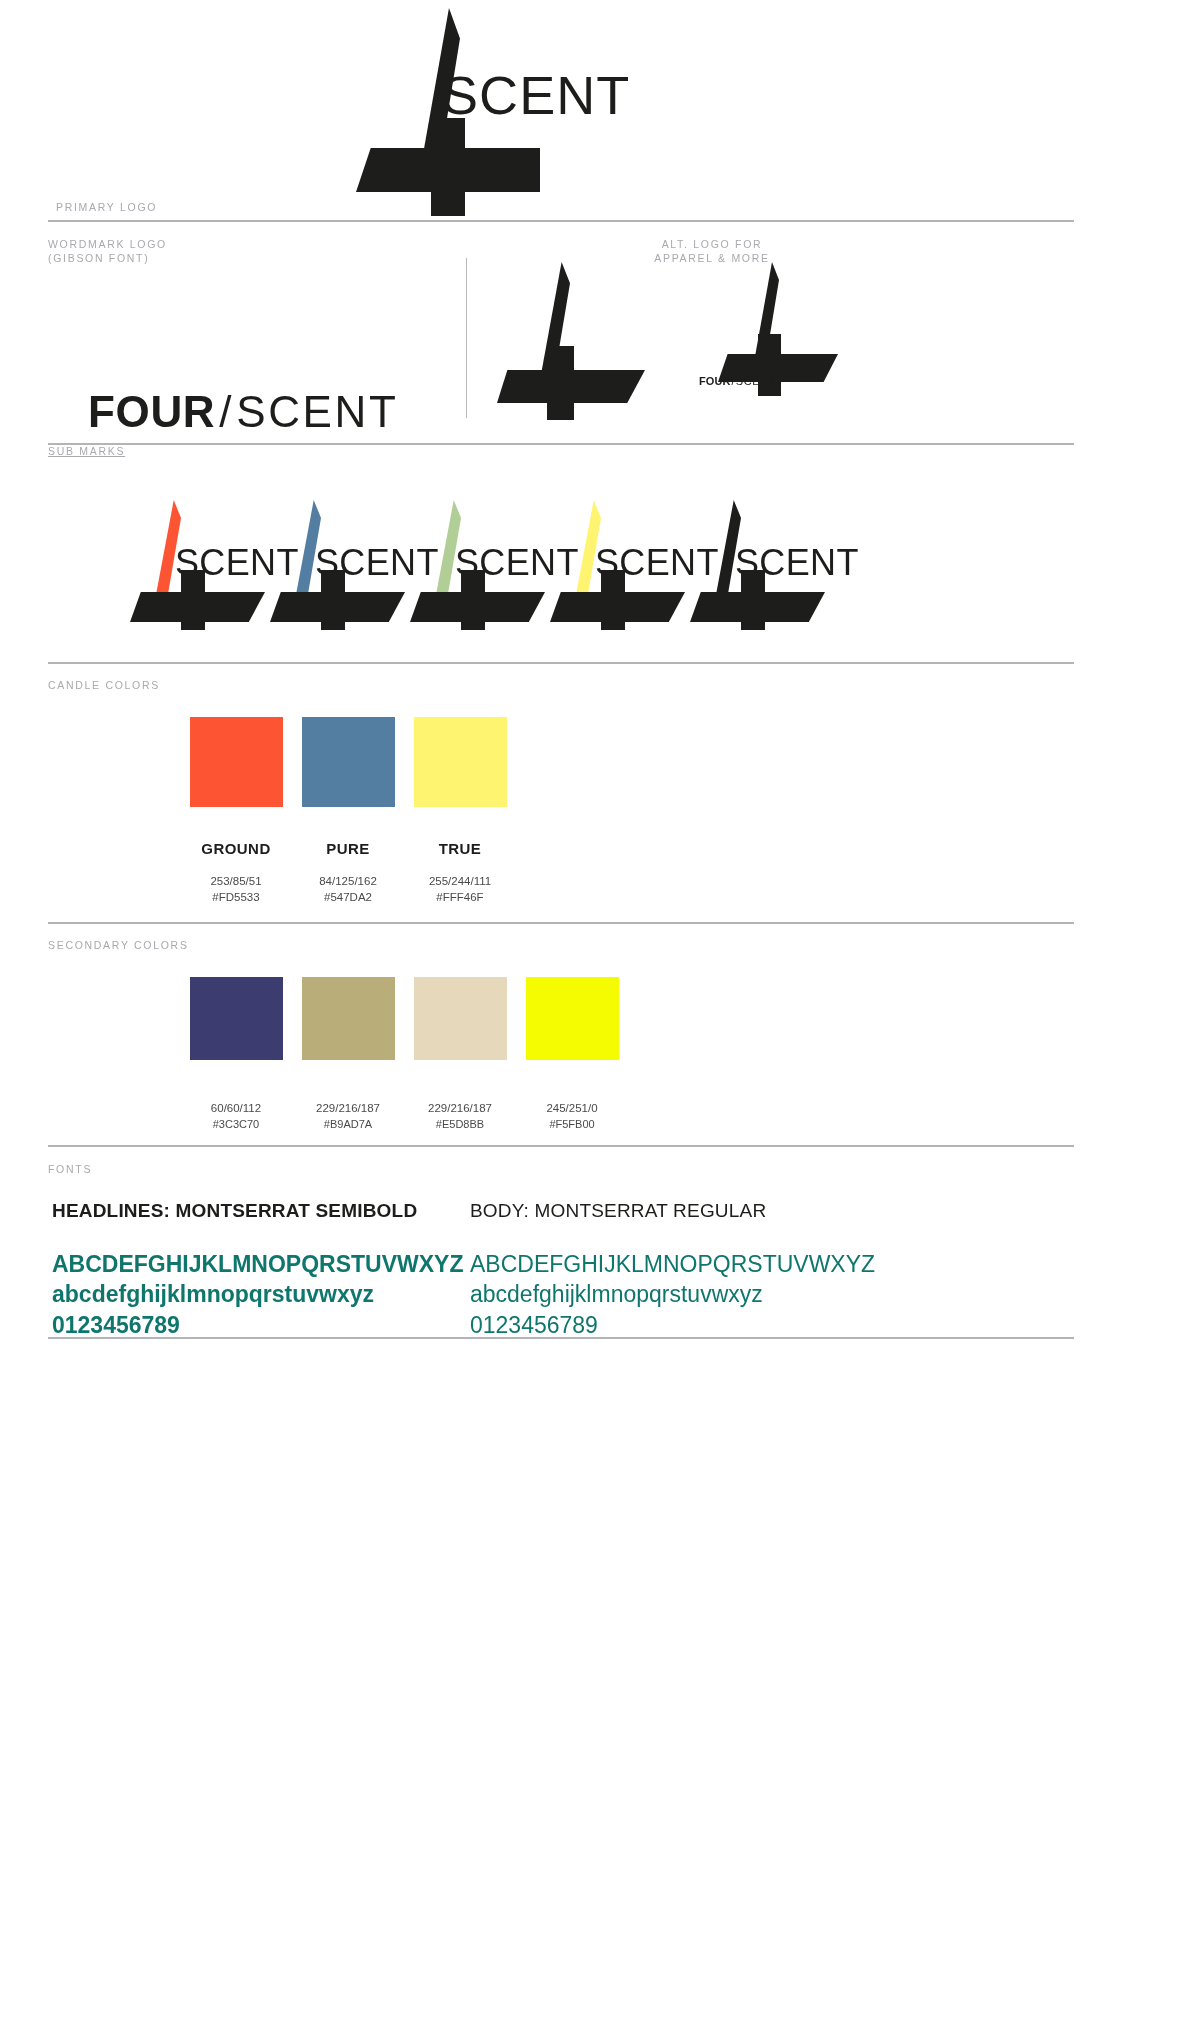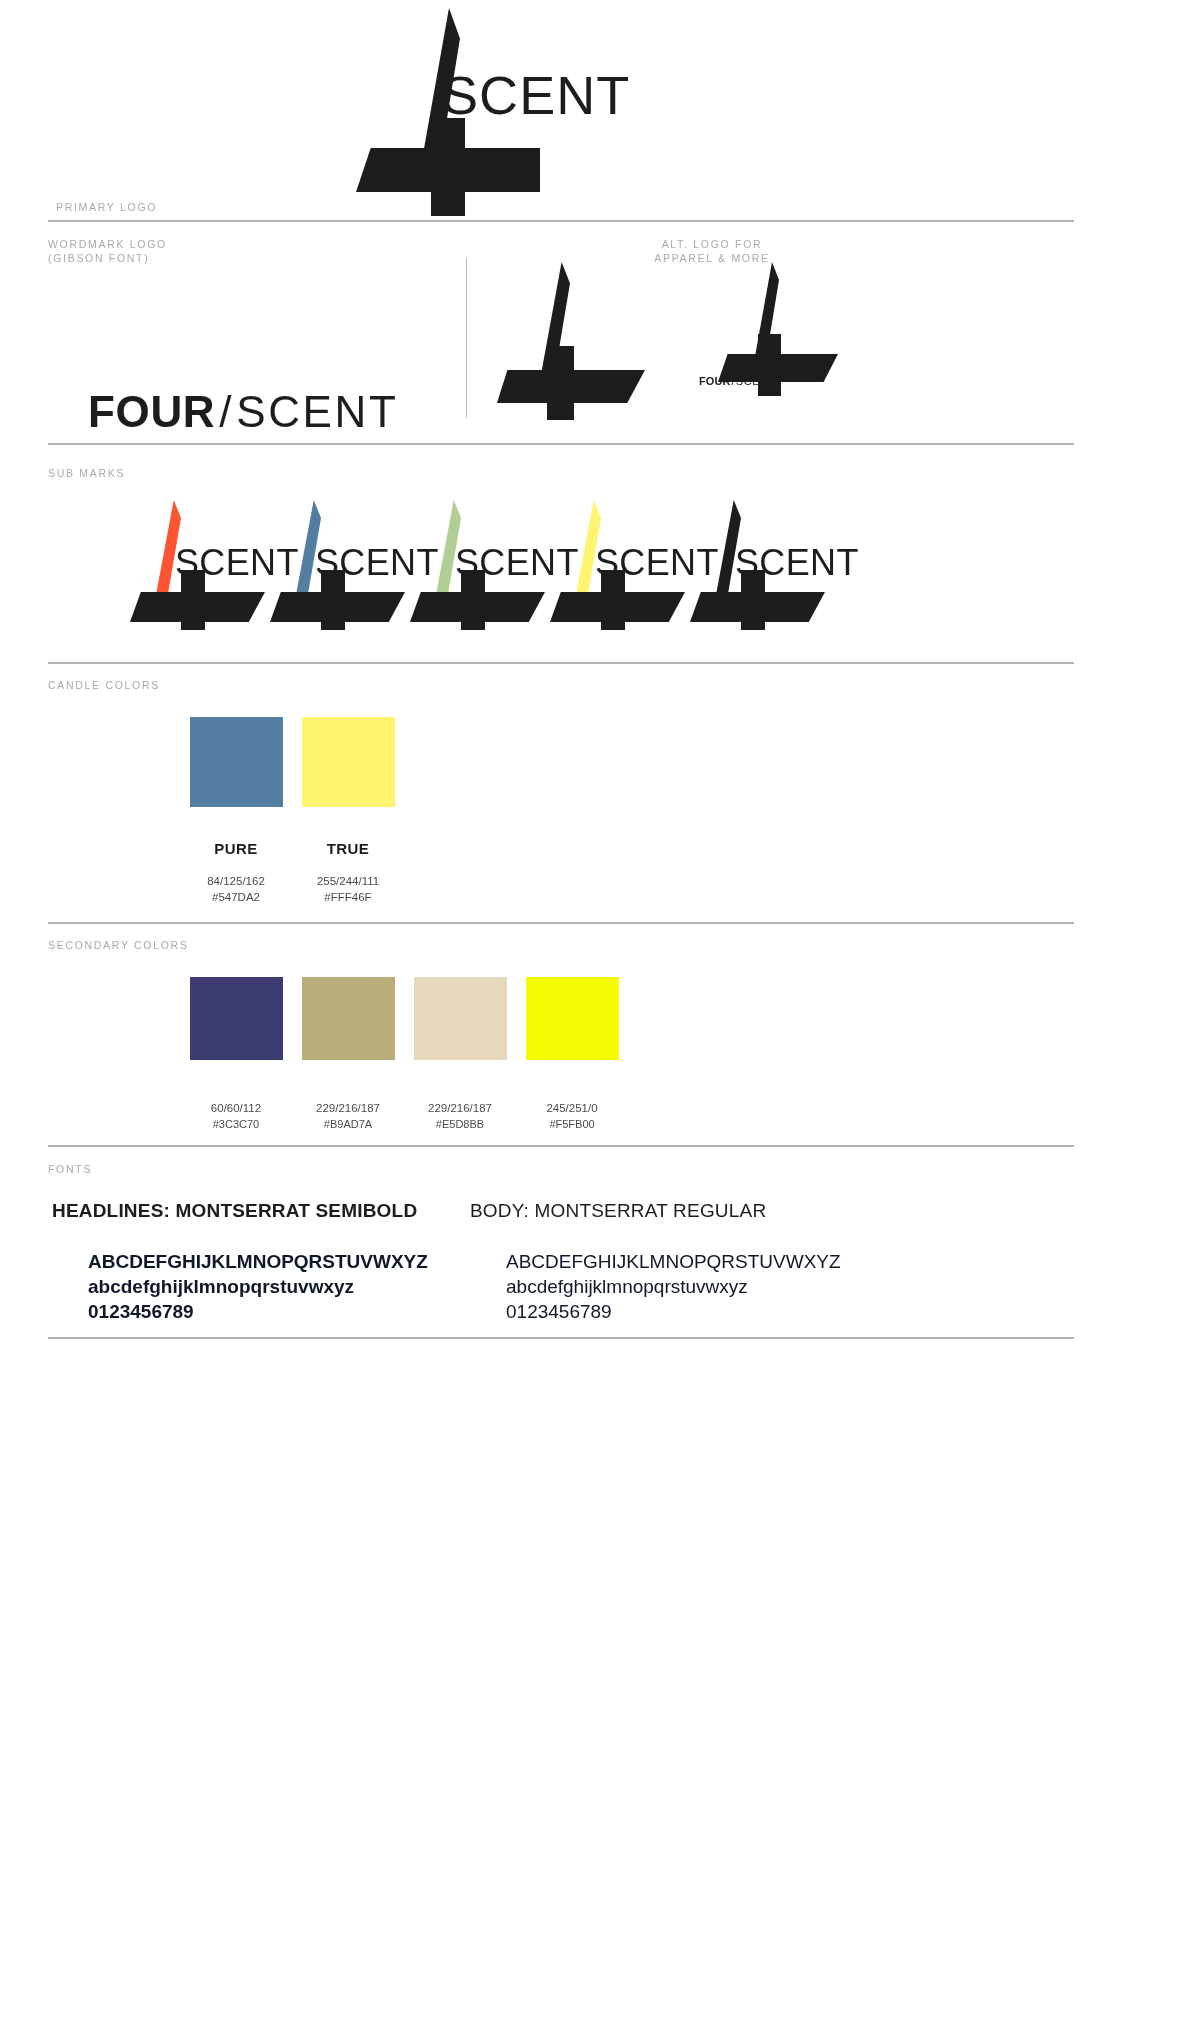--- a/index.html
+++ b/index.html
@@ -193,25 +193,24 @@
   
   .font-col { position: absolute; }
   .font-head {
     font-size: 19px; color: #1d1d1b; letter-spacing: 0.01em;
     line-height: 1.2; white-space: nowrap;
   }
   .font-head.bold { font-weight: 700; }
   .font-head.reg  { font-weight: 400; }
   .font-specimen {
     margin-top: 26px;
-    font-size: 19px;
-    color: #0f172a;
+    font-size: 23px;
+    color: #0f766e;
     line-height: 1.32;
     white-space: pre-line;
-    margin-left: 36px;
   }
   .font-specimen.bold { font-weight: 700; }
   .font-specimen.reg  { font-weight: 400; }
 </style>
 </head>
 <body>
 
 <div class="page">
 
   <div class="mark" id="primary-mark">
@@ -247,21 +246,21 @@
     <div class="slash" style="background: rgb(29, 29, 27);"></div>
     <div class="stem"></div>
     <div class="bar"></div>
     <div class="tiny-wordmark">
       <span class="four">FOUR</span><span class="sep">/</span><span class="scent-w">SCENT</span>
     </div>
   </div>
 
   <div class="hrule" style="top:443px;"></div>
 
-  <div class="section-label" style="position:absolute; left:48px; top:466px;">SUB MARKS</div>
+  <div class="section-label" style="position:absolute; left:48px; top:444px;text-decoration:underline;">SUB MARKS</div>
 
   <div style="position:absolute; left:130px; top:500px; width:940px; height:130px;">
 
     <div class="submark" style="left:0px;">
       <div class="slash" style="background: rgb(253, 85, 51);"></div>
       <div class="stem"></div>
       <div class="bar"></div>
       <div class="scent">SCENT</div>
     </div>
 
@@ -294,20 +293,26 @@
     </div>
 
   </div>
 
   <div class="hrule" style="top:662px;"></div>
 
   <div class="section-label" style="position:absolute; left:48px; top:678px;">CANDLE COLORS</div>
 
   <div class="swatch-row" style="left:180px; top:717px;">
 
+    <div class="swatch-cell">
+      <div class="swatch-chip" id="chip-c0" style="background: rgb(253, 85, 51);"></div>
+      <div class="swatch-name">GROUND</div>
+      <div class="swatch-rgb">253/85/51</div>
+      <div class="swatch-hex">#FD5533</div>
+    </div>
 
     <div class="swatch-cell">
       <div class="swatch-chip" id="chip-c1" style="background: rgb(84, 125, 162);"></div>
       <div class="swatch-name">PURE</div>
       <div class="swatch-rgb">84/125/162</div>
       <div class="swatch-hex">#547DA2</div>
     </div>
 
 
     <div class="swatch-cell">

